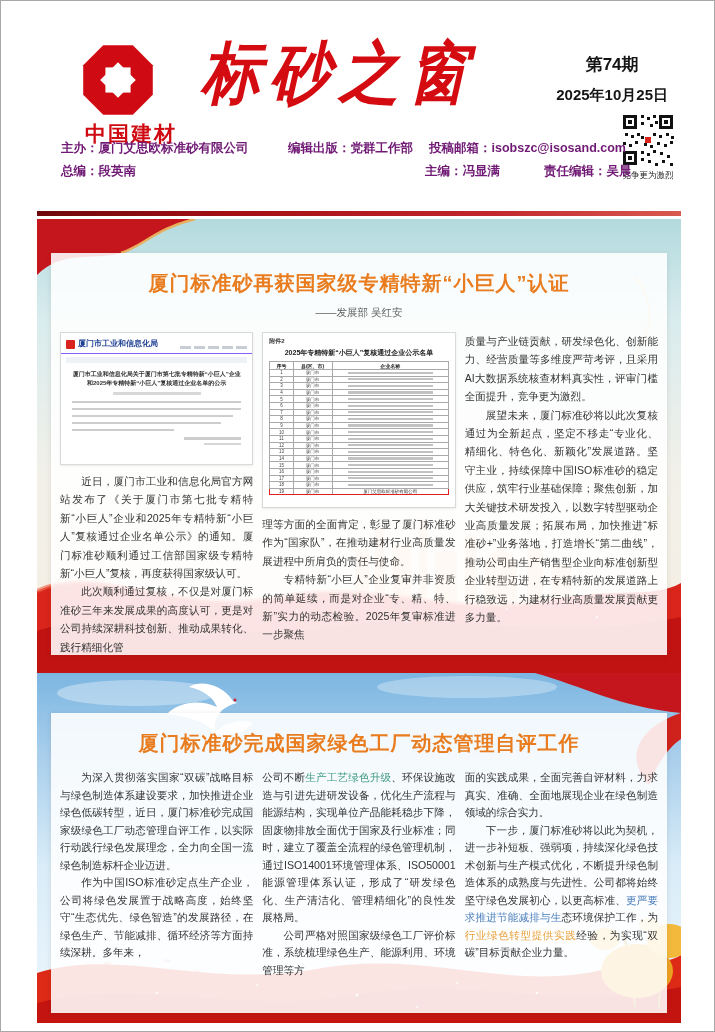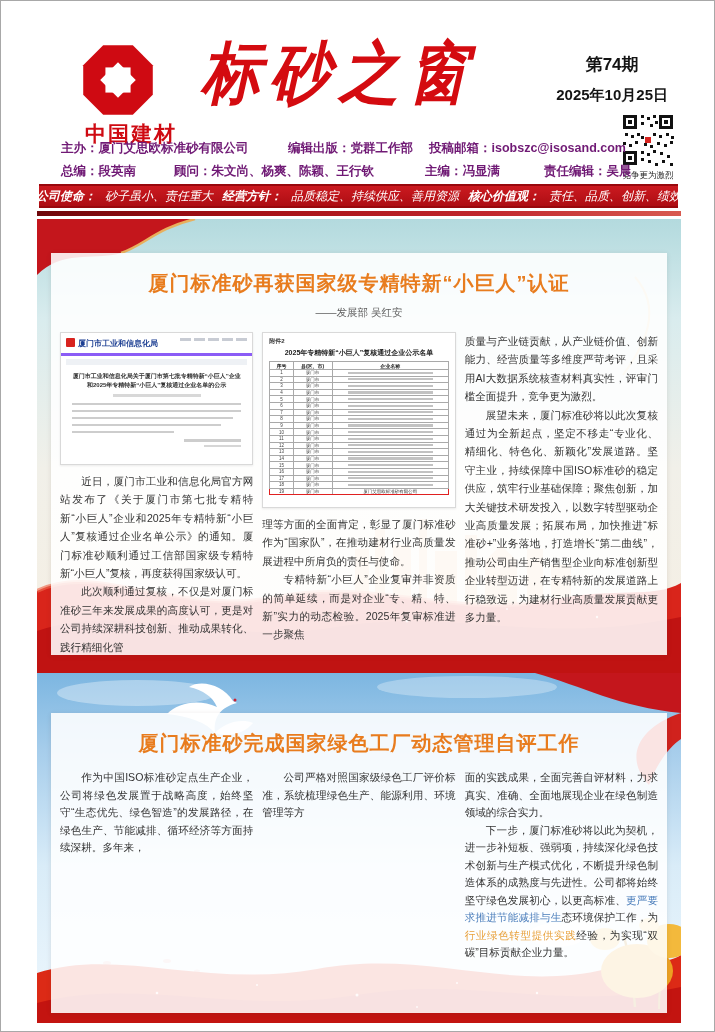--- a/index.html
+++ b/index.html
@@ -62,21 +62,21 @@
   .section2 .col p { line-height:17.5px; }
   p.ind { text-indent:2em; }
   .tint-green { color:#3f9b82; }
   .tint-blue { color:#4a7dbb; }
   .tint-orange { color:#e8a13c; }
 
   
   .fig { border:1px solid #d9d9d9; background:#fff; margin-bottom:7px; overflow:hidden;
          box-shadow:0 1px 2px rgba(0,0,0,0.08); }
   .fig1 { height:133px; }
-  .gov-topbar { display:flex; align-items:flex-start; gap:3px; padding:5px 5px 4px 5px; border-bottom:3px solid #8b5cf6; }
+  .gov-topbar { display:flex; align-items:flex-end; gap:3px; padding:5px 5px 4px 5px; border-bottom:1px solid #8b5cf6; }
   .gov-flag { width:9px; height:9px; background:#d8231f; border-radius:1px; flex:none; }
   .gov-site { color:#1d3f93; font-weight:bold; font-size:8px; white-space:nowrap; }
   .gov-nav { margin-left:auto; display:flex; gap:3px; }
   .gov-nav i { width:11px; height:3px; background:#c8ccd4; }
   .gov-crumb { height:6px; background:#eef1f5; margin:3px 5px 0 5px; }
   .gov-body { padding:7px 11px 0 11px; }
   .gov-doc-title { font-size:6px; font-weight:bold; color:#333; text-align:center; line-height:8.5px; }
   .gov-meta { width:52%; height:2.5px; background:#d8d8d8; margin:5px auto 6px auto; }
   .gov-line { height:2.5px; background:#cdcdcd; margin-bottom:4.5px; }
   .w95{width:95%;} .w88{width:88%;} .w60{width:60%;}
@@ -170,32 +170,23 @@
         </g>
       <rect x="25" y="25" width="6" height="6" fill="#d8231f"></rect>
     </svg>
     <div class="qr-caption">竞争更为激烈</div>
   </div>
 
   <span class="mh r1" style="left:60px">主办：厦门艾思欧标准砂有限公司</span>
   <span class="mh r1" style="left:287px">编辑出版：党群工作部</span>
   <span class="mh r1" style="left:428px">投稿邮箱：isobszc@isosand.com</span>
   <span class="mh r2" style="left:60px">总编：段英南</span>
-  <span class="mh r2" style="left:173px">顾问：朱文尚、杨爽、陈颖、王行钦</span>
   <span class="mh r2" style="left:424px">主编：冯显满</span>
   <span class="mh r2" style="left:543px">责任编辑：吴晨</span>
 
-  <div class="values-banner">
-    <b>公司使命：</b>
-      <span>砂子虽小、责任重大</span>
-    <b>经营方针：</b>
-      <span>品质稳定、持续供应、善用资源</span>
-    <b>核心价值观：</b>
-      <span>责任、品质、创新、绩效</span>
-  </div>
   <div class="dark-rule"></div>
 
   <section class="section section1">
     <svg class="deco" viewBox="0 0 644 454" preserveAspectRatio="none">
       <path d="M0 0 L158 0 C120 9 106 27 84 34 C58 42 26 30 0 56 Z" fill="#c4161c"></path>
       <path d="M158 0 C120 9 106 27 84 34" stroke="#e8b05e" stroke-width="2.5" fill="none"></path>
       <path d="M598 58 C626 90 608 126 586 156" stroke="#ecc98f" stroke-width="2" fill="none" opacity="0.8"></path>
       <g fill="#f2a85c" opacity="0.5">
         <rect x="318" y="330" width="14" height="62"></rect>
           <rect x="338" y="310" width="10" height="82"></rect>
@@ -399,21 +390,21 @@
                     <td>厦门艾思欧标准砂有限公司</td>
                   </tr>
                 </tbody>
             </table>
           </figure>
           <p>理等方面的全面肯定，彰显了厦门标准砂作为“国家队”，在推动建材行业高质量发展进程中所肩负的责任与使命。</p>
           <p class="ind">专精特新“小巨人”企业复审并非资质的简单延续，而是对企业“专、精、特、新”实力的动态检验。2025年复审标准进一步聚焦</p>
         </div>
 
         <div class="col">
-          <p>质量与产业链贡献，从产业链价值、创新能力、经营质量等多维度严苛考评，且采用AI大数据系统核查材料真实性，评审门槛全面提升，竞争更为激烈。</p>
+          <p>质量与产业链贡献，研发绿色化、创新能力、经营质量等多维度严苛考评，且采用AI大数据系统核查材料真实性，评审门槛全面提升，竞争更为激烈。</p>
           <p class="ind">展望未来，厦门标准砂将以此次复核通过为全新起点，坚定不移走“专业化、精细化、特色化、新颖化”发展道路。坚守主业，持续保障中国ISO标准砂的稳定供应，筑牢行业基础保障；聚焦创新，加大关键技术研发投入，以数字转型驱动企业高质量发展；拓展布局，加快推进“标准砂+”业务落地，打造增长“第二曲线”，推动公司由生产销售型企业向标准创新型企业转型迈进，在专精特新的发展道路上行稳致远，为建材行业高质量发展贡献更多力量。</p>
         </div>
       </div>
     </div>
   </section>
 
   <section class="section section2">
     <svg class="deco" viewBox="0 0 644 350" preserveAspectRatio="none">
       <ellipse cx="100" cy="20" rx="80" ry="13" fill="#fff" opacity="0.35"></ellipse>
       <ellipse cx="430" cy="14" rx="90" ry="11" fill="#fff" opacity="0.3"></ellipse>
@@ -450,23 +441,25 @@
           <circle cx="500" cy="320" r="1.2"></circle>
           <circle cx="380" cy="334" r="0.9"></circle>
         </g>
     </svg>
 
     <div class="panel panel2">
       <h2 class="article-title">厦门标准砂完成国家绿色工厂动态管理自评工作</h2>
 
       <div class="cols">
         <div class="col">
+          <p class="ind">为深入贯彻落实国家“双碳”战略目标与绿色制造体系建设要求，加快推进企业绿色低碳转型，近日，厦门标准砂完成国家级绿色工厂动态管理自评工作，以实际行动践行绿色发展理念，全力向全国一流绿色制造标杆企业迈进。</p>
           <p class="ind">作为中国ISO标准砂定点生产企业，公司将绿色发展置于战略高度，始终坚守“生态优先、绿色智造”的发展路径，在绿色生产、节能减排、循环经济等方面持续深耕。多年来，</p>
         </div>
         <div class="col">
+          <p><span>公司不断</span><span class="tint-green">生产工艺绿色升级</span><span>、环保设施改造与引进先进研发设备，优化生产流程与能源结构，实现单位产品能耗稳步下降，固废物排放全面优于国家及行业标准；同时，建立了覆盖全流程的绿色管理机制，通过ISO14001环境管理体系、ISO50001能源管理体系认证，形成了“研发绿色化、生产清洁化、管理精细化”的良性发展格局。</span></p>
           <p class="ind">公司严格对照国家级绿色工厂评价标准，系统梳理绿色生产、能源利用、环境管理等方</p>
         </div>
         <div class="col">
           <p>面的实践成果，全面完善自评材料，力求真实、准确、全面地展现企业在绿色制造领域的综合实力。</p>
           <p class="ind"><span>下一步，厦门标准砂将以此为契机，进一步补短板、强弱项，持续深化绿色技术创新与生产模式优化，不断提升绿色制造体系的成熟度与先进性。公司都将始终坚守绿色发展初心，以更高标准、</span><span class="tint-blue">更严要求推进节能减排与生</span><span>态环境保护工作，为</span><span class="tint-orange">行业绿色转型提供实践</span><span>经验，为实现“双碳”目标贡献企业力量。</span></p>
         </div>
       </div>
     </div>
   </section>
 

